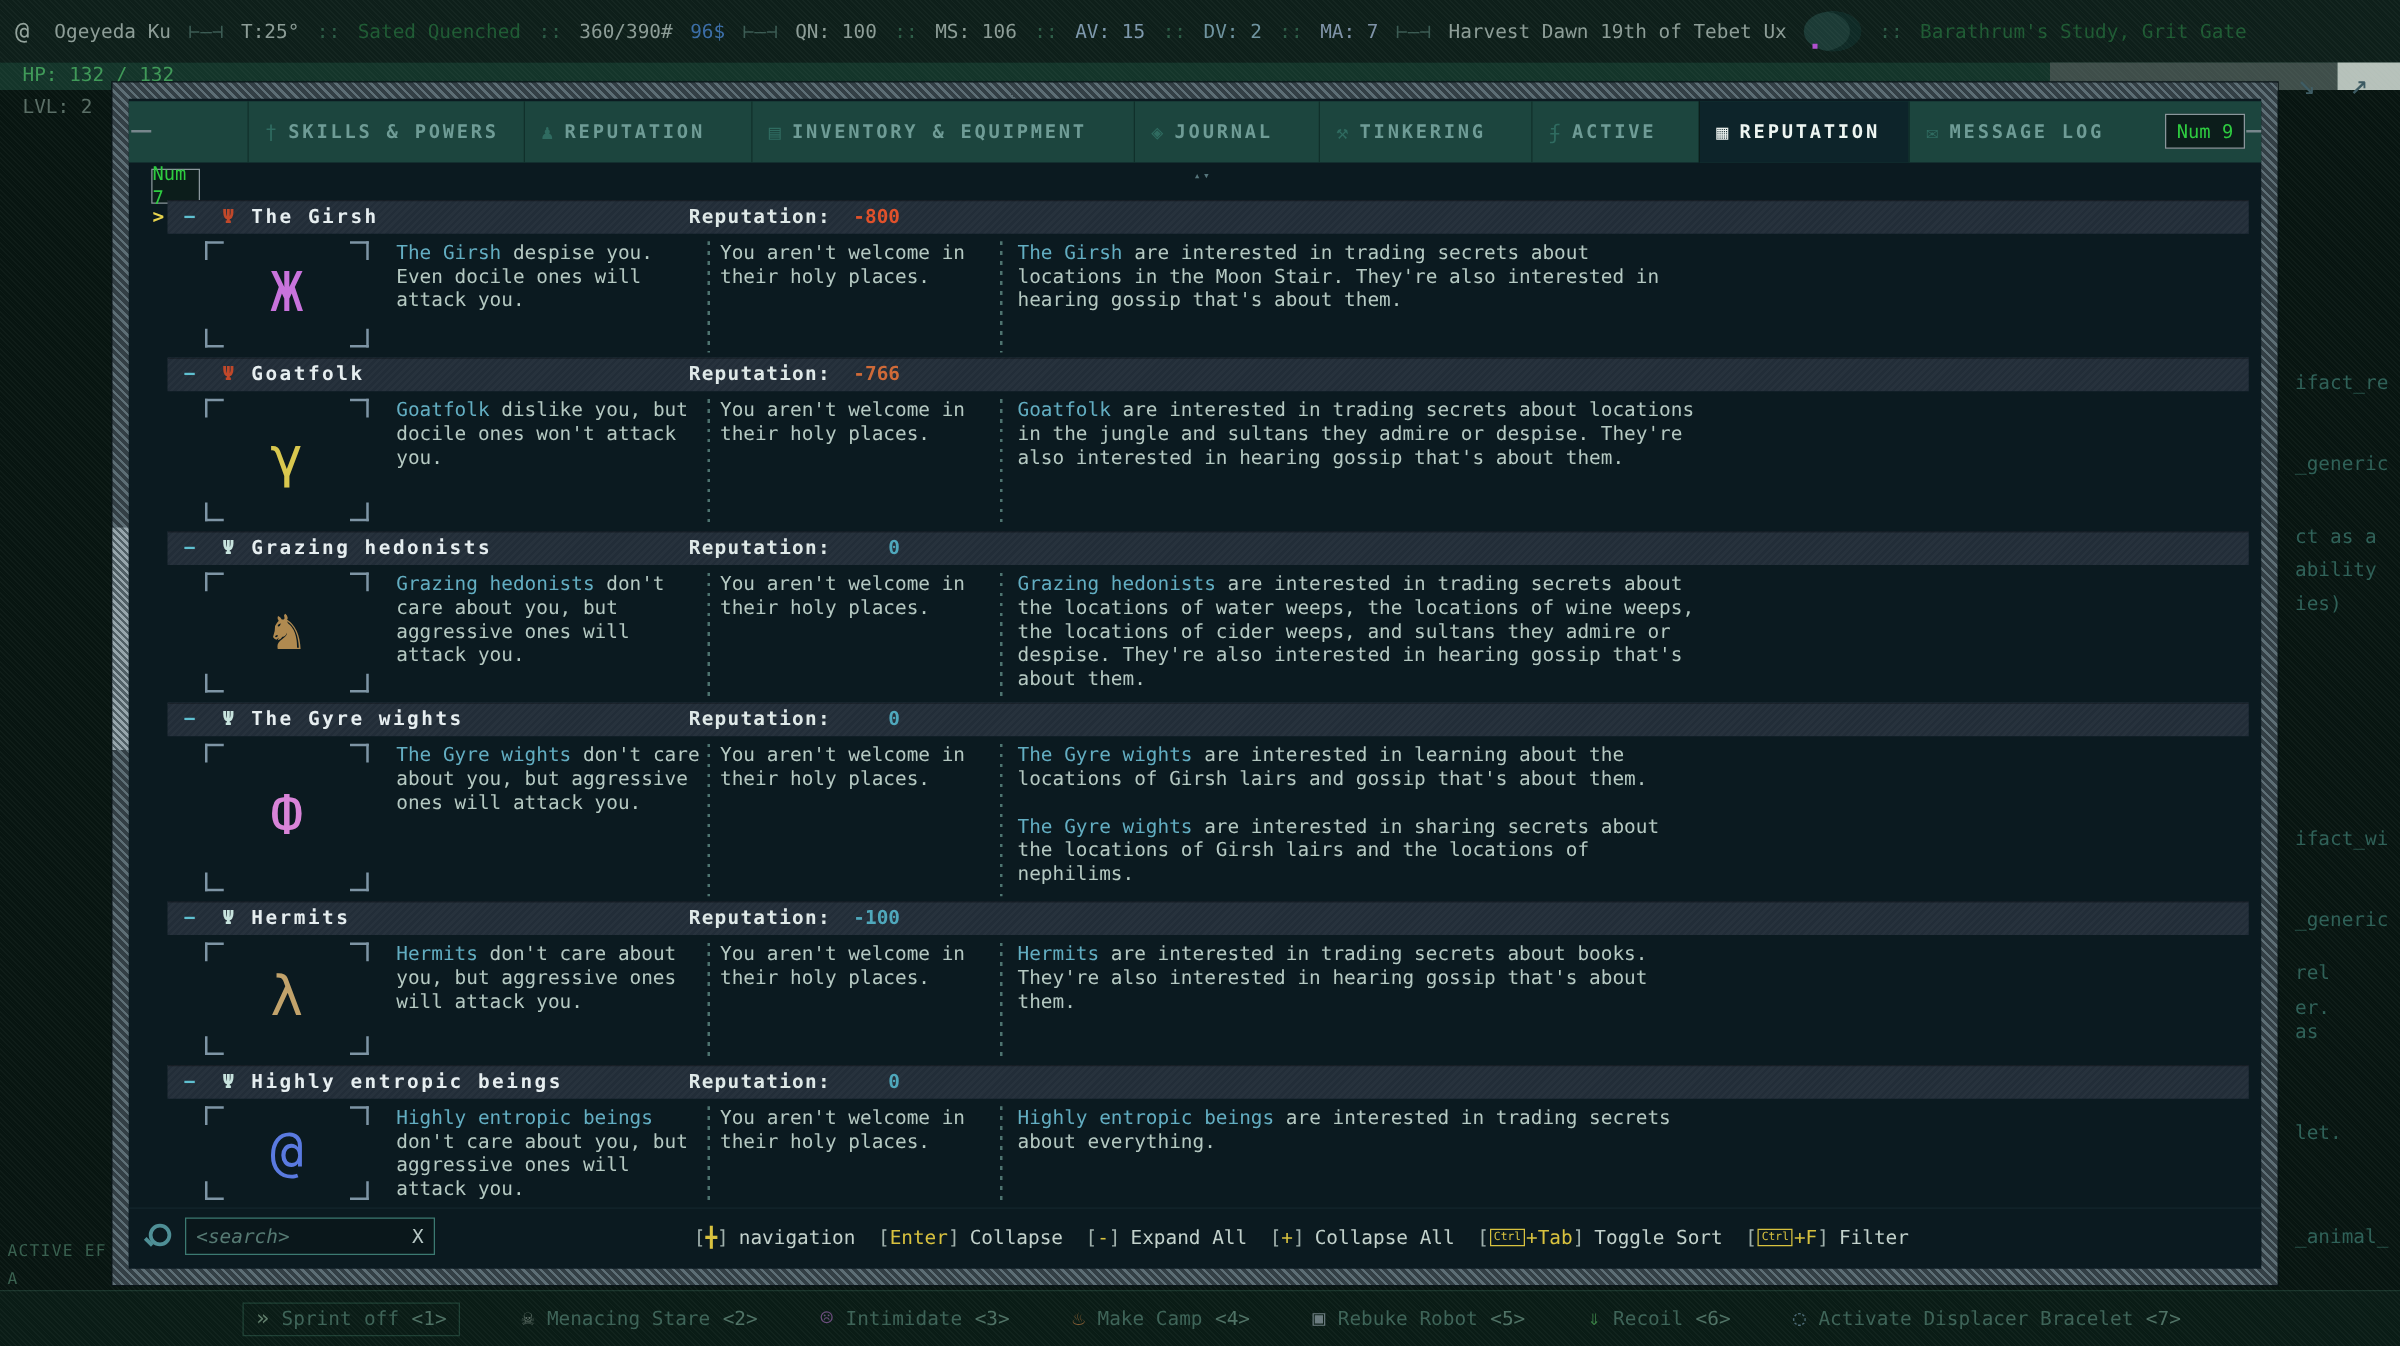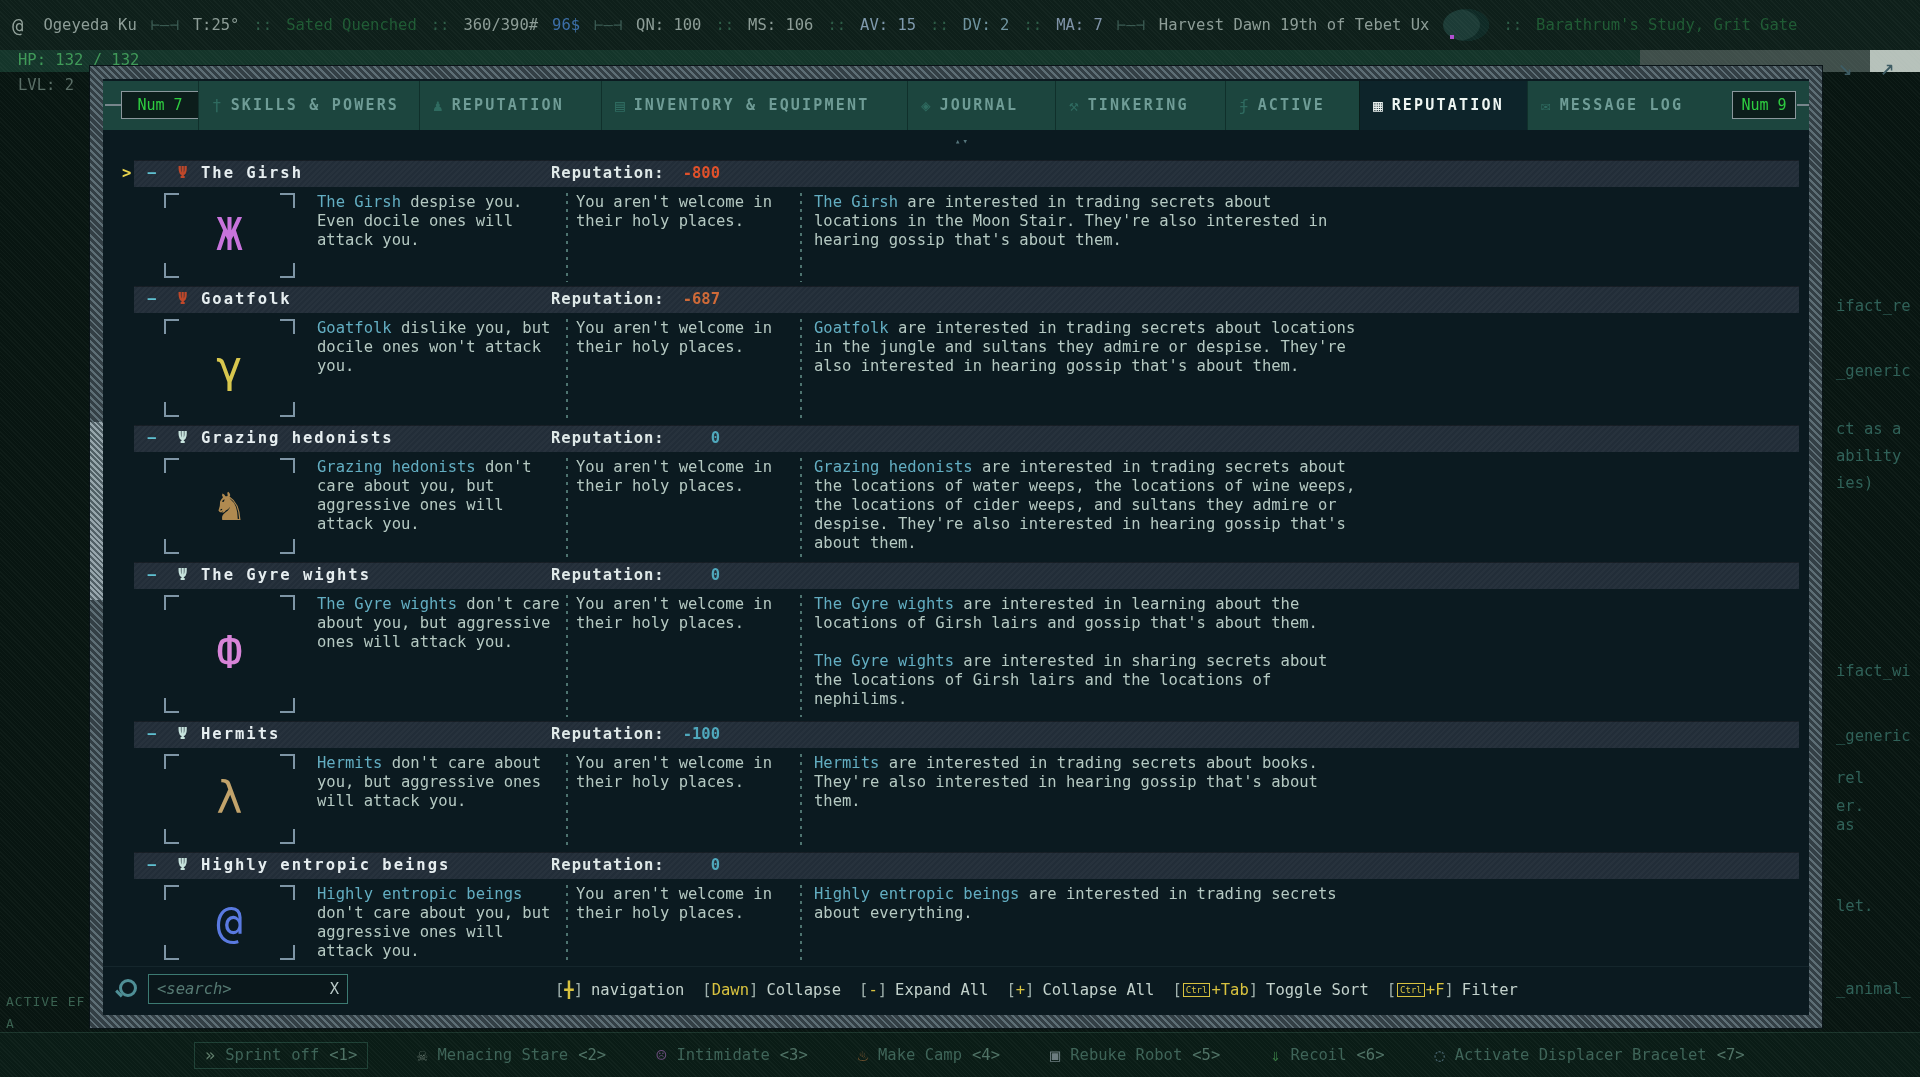--- a/index.html
+++ b/index.html
@@ -35,21 +35,21 @@
   .win-inner{position:relative;width:1706px;height:936px;background:#0b1a20;}
   
   .tabbar{position:absolute;left:0;top:2px;width:1706px;height:49px;background:#1c453e;}
   .tab{position:absolute;top:0;height:49px;display:flex;align-items:center;gap:9px;padding-left:13px;
     box-sizing:border-box;border-left:1px solid #10302b;color:#6f9c96;font-weight:600;font-size:15px;letter-spacing:2.2px;cursor:pointer;}
   .tab .tglyph{font-weight:400;letter-spacing:0;color:#2f6b60;font-size:16px;}
   .tab.active{background:#0d242a;color:#eef6f2;border-left:1px solid #0a1d1a;}
   .tab.active .tglyph{color:#e8efec;}
   .numbox{position:absolute;top:10px;height:28px;border:1px solid #8a979c;background:#0c1d1b;color:#2ecc40;
     display:flex;align-items:center;justify-content:center;font-size:15px;box-sizing:border-box;}
-  #numbox7{left:18px;width:78px;} #numbox9{left:1629px;width:64px;}
+  #numbox7{left:18px;width:39px;margin-top:44px;} #numbox9{left:1629px;width:64px;}
   .conn{position:absolute;top:23px;height:2px;background:#77868c;}
   .conn.l{left:2px;width:16px;} .conn.r{left:1694px;width:12px;}
   
   .list{position:absolute;left:0;top:51px;width:1706px;height:836px;overflow:hidden;}
   .scroll-hint{position:absolute;left:852px;top:2px;font-size:9px;color:#56767c;letter-spacing:2px;}
   .faction{position:absolute;left:0;width:1706px;}
   .fhead{position:absolute;left:31px;top:0;width:1665px;height:27px;background:#222d38;cursor:pointer;
     background-image:repeating-linear-gradient(135deg,rgba(255,255,255,.025) 0 2px,transparent 2px 4px);
     box-shadow:inset 0 1px rgba(0,0,0,.35);}
   .fhead span{position:absolute;line-height:27px;}
@@ -283,21 +283,21 @@
               </div>
     </div>
   </section>
           <section class="faction" style="top: 156px; height: 139px;">
     <div class="fhead">
       <span class="cursor"></span>
       <span class="collapse">−</span>
       <span class="ficon" style="color: rgb(192, 72, 42);">Ψ</span>
       <span class="fname">Goatfolk</span>
       <span class="replabel">Reputation:</span>
-      <span class="repvalue" style="color: rgb(207, 106, 56);">-687</span>
+      <span class="repvalue" style="color: rgb(207, 106, 56);">-766</span>
     </div>
     <div class="fdetail">
       <div class="spritebox">
         <span class="c tl"></span>
                 <span class="c tr"></span>
                 <span class="c bl"></span>
                 <span class="c br"></span>
         <span class="sprite" style="color: rgb(216, 199, 78);">γ</span>
       </div>
       <div class="col col1"><span class="fcyan">Goatfolk</span> dislike you, but docile ones won't attack you.</div>
@@ -424,21 +424,21 @@
         </div>
         <div class="helpline" id="helpline">
             <span class="hitem">
               <span class="hbr">[</span>
               <span class="hkey">╋</span>
               <span class="hbr">]</span>
               <span class="hlabel">navigation</span>
             </span>
             <span class="hitem">
               <span class="hbr">[</span>
-              <span class="hkey">Dawn</span>
+              <span class="hkey">Enter</span>
               <span class="hbr">]</span>
               <span class="hlabel">Collapse</span>
             </span>
             <span class="hitem">
               <span class="hbr">[</span>
               <span class="hkey">-</span>
               <span class="hbr">]</span>
               <span class="hlabel">Expand All</span>
             </span>
             <span class="hitem">

